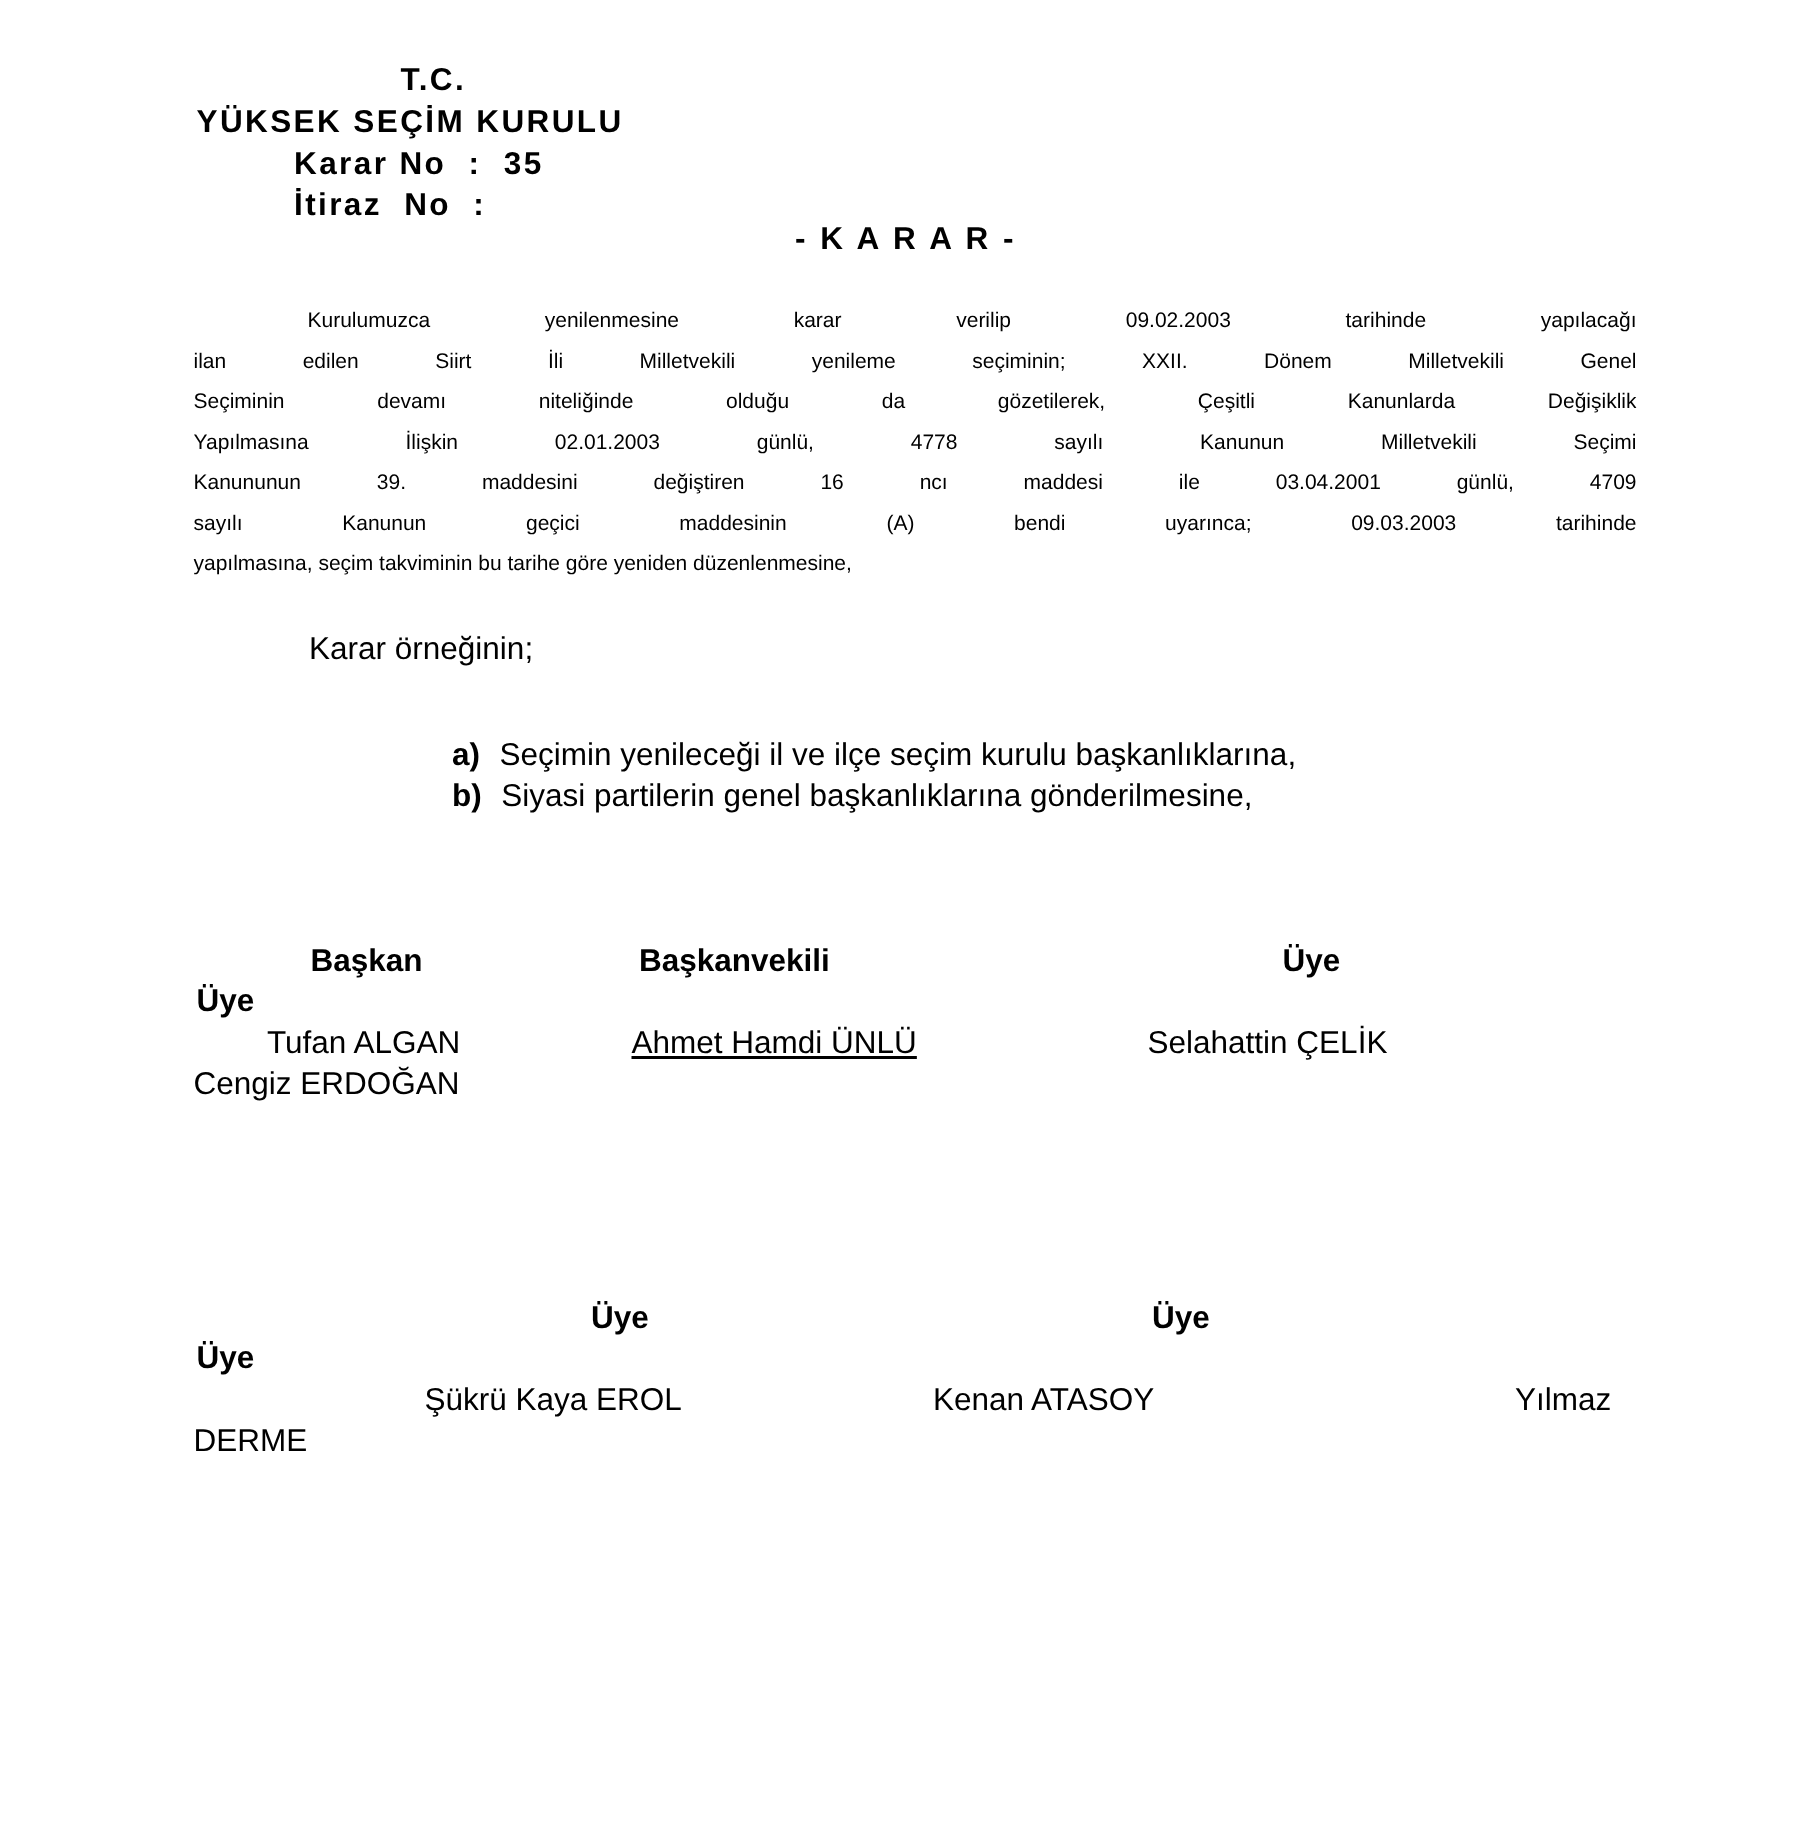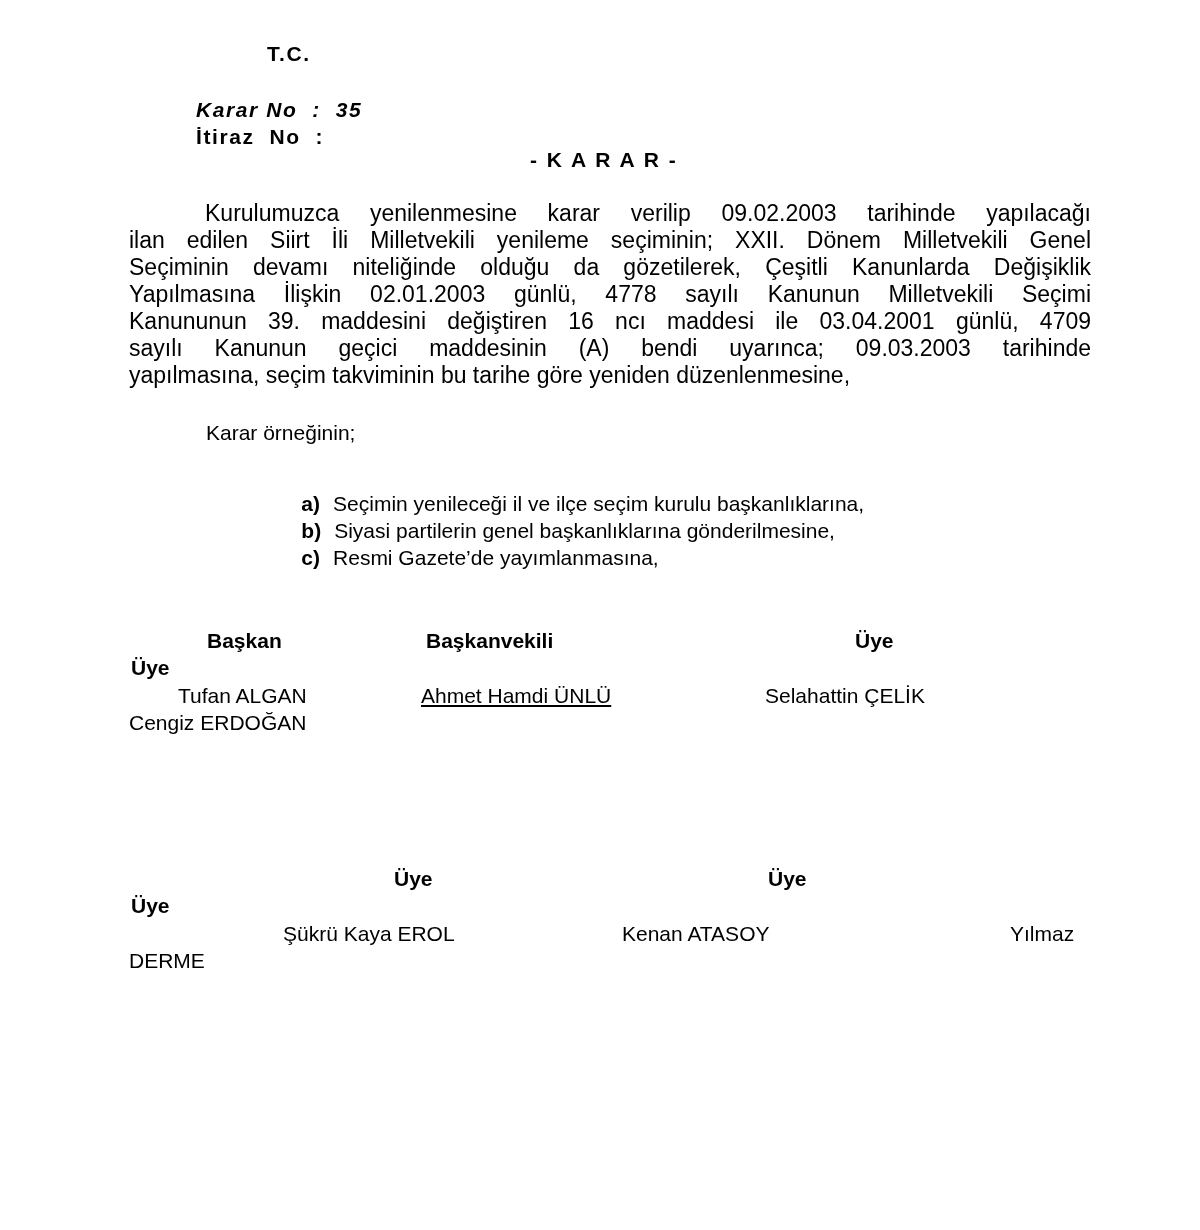--- a/index.html
+++ b/index.html
@@ -20,21 +20,21 @@
   
   .hdr { letter-spacing: 1.6px; }
   .doc-title { letter-spacing: 2px; }
 
   
   .para {
     position: absolute;
     left: 88px;
     top: 200px;
     width: 962px;
-    font-size: 23px;
+    font-size: 14px;
     line-height: 27px;
   }
   .pline {
     text-align: justify;
     text-align-last: justify;
     white-space: normal;
     overflow: hidden;
     height: 27px;
   }
   .pline.first { text-indent: 76px; }
@@ -54,22 +54,23 @@
     border-left: 1px solid #eeeeee;
   }
 </style>
 </head>
 <body>
 
 <div class="page">
 
   <div class="abs fs b hdr" style="left:226px; top:41px;">T.C.</div>
 
+  <div class="abs fs b hdr" style="left:90px; top:69px;">YÜKSEK SEÇİM KURULU</div>
 
-  <div class="abs fs b hdr" style="left:155px; top:97px;font-style:italic;">Karar No  :  35</div>
+  <div class="abs fs b hdr" style="left:155px; top:97px;">Karar No  :  35</div>
 
   <div class="abs fs b hdr" style="left:155px; top:124px;">İtiraz  No  :</div>
 
   <div class="abs fs b doc-title" style="left:489px; top:147px;">- K A R A R -</div>
 
   <div class="para">
     <div class="pline first">Kurulumuzca yenilenmesine karar verilip 09.02.2003 tarihinde yapılacağı</div>
     <div class="pline">ilan edilen Siirt İli Milletvekili yenileme seçiminin; XXII. Dönem Milletvekili Genel</div>
     <div class="pline">Seçiminin devamı niteliğinde olduğu da gözetilerek, Çeşitli Kanunlarda Değişiklik</div>
     <div class="pline">Yapılmasına İlişkin 02.01.2003 günlü, 4778 sayılı Kanunun Milletvekili Seçimi</div>
@@ -78,23 +79,20 @@
     <div class="pline last">yapılmasına, seçim takviminin bu tarihe göre yeniden düzenlenmesine,</div>
   </div>
 
   <div class="abs fs" style="left:165px; top:420px;">Karar örneğinin;</div>
 
   <div class="abs fs" style="left:237px; top:492px;">
     <span class="li-label">b)</span><span>Siyasi partilerin genel başkanlıklarına gönderilmesine,</span>
   </div>
   <div class="abs fs" style="left:237px; top:465px;">
     <span class="li-label">a)</span><span>Seçimin yenileceği il ve ilçe seçim kurulu başkanlıklarına,</span>
-  </div>
-  <div class="abs fs" style="left:237px; top:519px;">
-    <span class="li-label">c)</span><span>Resmi Gazete’de yayımlanmasına,</span>
   </div>
 
 
   <div class="abs fs b" style="left:166px; top:628px;text-align:right;">Başkan</div>
   <div class="abs fs b" style="left:385px; top:628px;">Başkanvekili</div>
   <div class="abs fs b" style="left:814px; top:628px;">Üye</div>
   <div class="abs fs b" style="left:90px; top:655px;">Üye</div>
 
   <div class="abs fs" style="left:137px; top:683px;">Tufan ALGAN</div>
   <div class="abs fs" style="left:380px; top:683px;text-decoration:underline;">Ahmet Hamdi ÜNLÜ</div>

